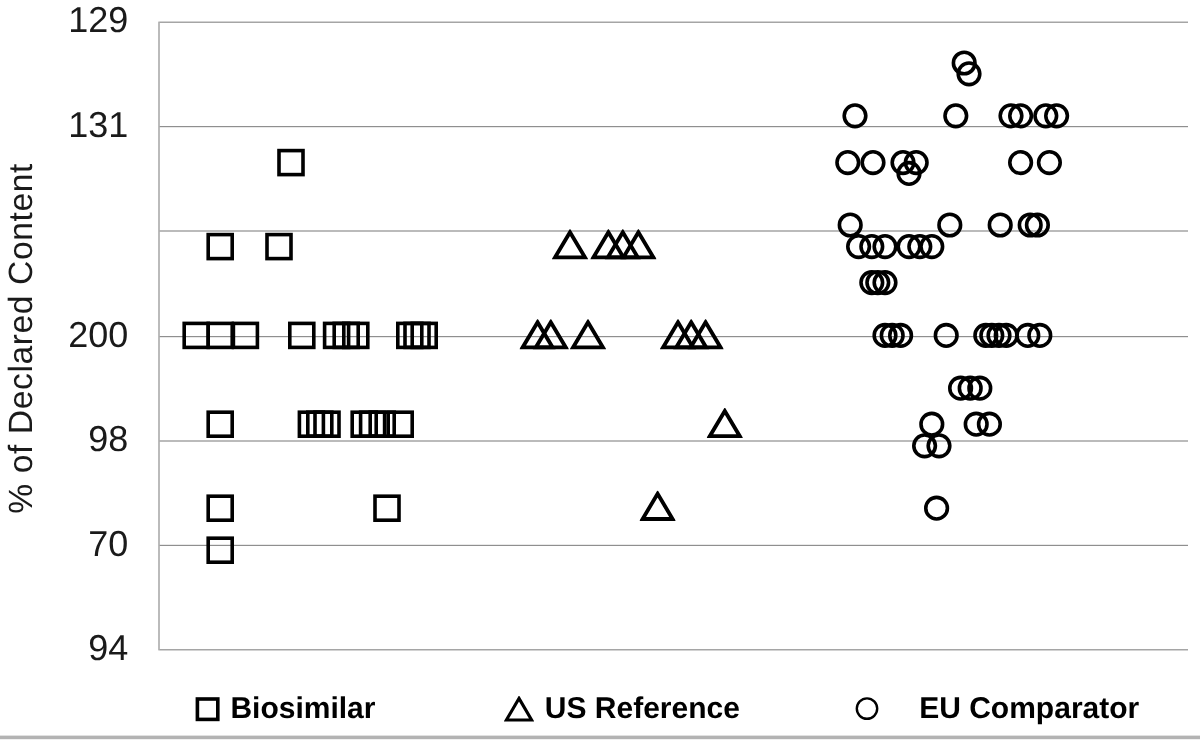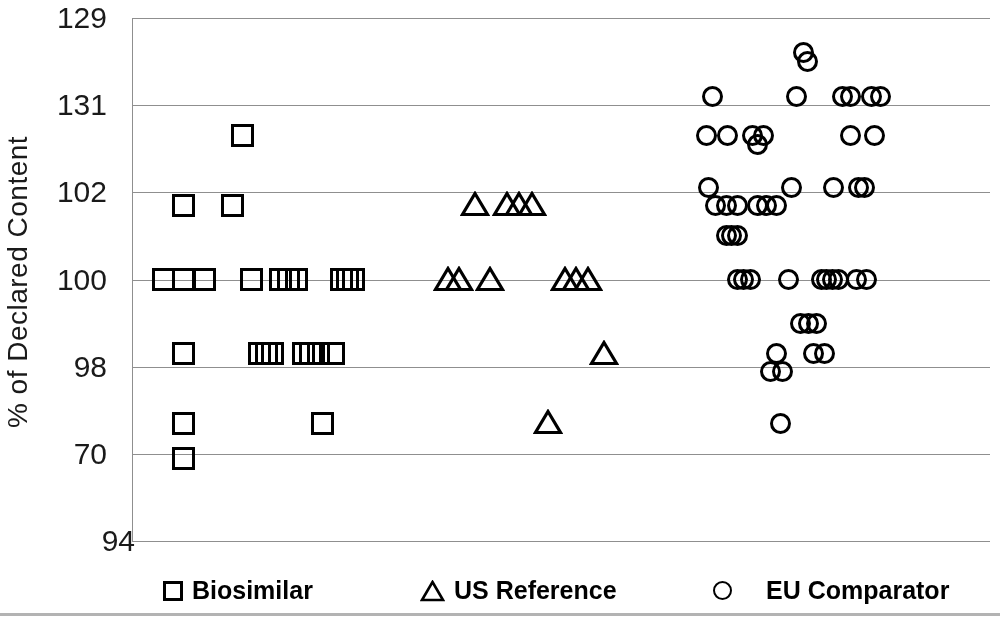--- a/index.html
+++ b/index.html
@@ -66,29 +66,28 @@
 <div id="figure">
   <div id="plot-area">
     <div class="y-axis-line"></div>
     <div class="y-axis-title">% of Declared Content</div>
 
   <div class="gridline" style="top: 18px;"></div>
       <div class="y-tick-label" style="top: 3px;">129</div>
       <div class="gridline" style="top: 105.167px;"></div>
       <div class="y-tick-label" style="top: 90.1667px;">131</div>
       <div class="gridline" style="top: 192.333px;"></div>
-      <div class="y-tick-label" style="top: 177.333px;">102</div>
       <div class="gridline" style="top: 279.5px;"></div>
-      <div class="y-tick-label" style="top: 264.5px;">100</div>
+      <div class="y-tick-label" style="top: 264.5px;">200</div>
       <div class="gridline" style="top: 366.667px;"></div>
       <div class="y-tick-label" style="top: 351.667px;">98</div>
       <div class="gridline" style="top: 453.833px;"></div>
       <div class="y-tick-label" style="top: 438.833px;">70</div>
       <div class="gridline" style="top: 541px;"></div>
-      <div class="y-tick-label" style="top: 526px; margin-left: 28px;">94</div>
+      <div class="y-tick-label" style="top: 526px;">94</div>
       <div class="marker-square" style="left: 230.5px; top: 124.175px; border-color: rgb(0, 0, 0);"></div>
       <div class="marker-square" style="left: 171.5px; top: 193.908px; border-color: rgb(0, 0, 0);"></div>
       <div class="marker-square" style="left: 220.5px; top: 193.908px; border-color: rgb(0, 0, 0);"></div>
       <div class="marker-square" style="left: 151.5px; top: 268px; border-color: rgb(0, 0, 0);"></div>
       <div class="marker-square" style="left: 171.5px; top: 268px; border-color: rgb(0, 0, 0);"></div>
       <div class="marker-square" style="left: 192.5px; top: 268px; border-color: rgb(0, 0, 0);"></div>
       <div class="marker-square" style="left: 239.5px; top: 268px; border-color: rgb(0, 0, 0);"></div>
       <div class="marker-square" style="left: 268.5px; top: 268px; border-color: rgb(0, 0, 0);"></div>
       <div class="marker-square" style="left: 276.5px; top: 268px; border-color: rgb(0, 0, 0);"></div>
       <div class="marker-square" style="left: 284.5px; top: 268px; border-color: rgb(0, 0, 0);"></div>

